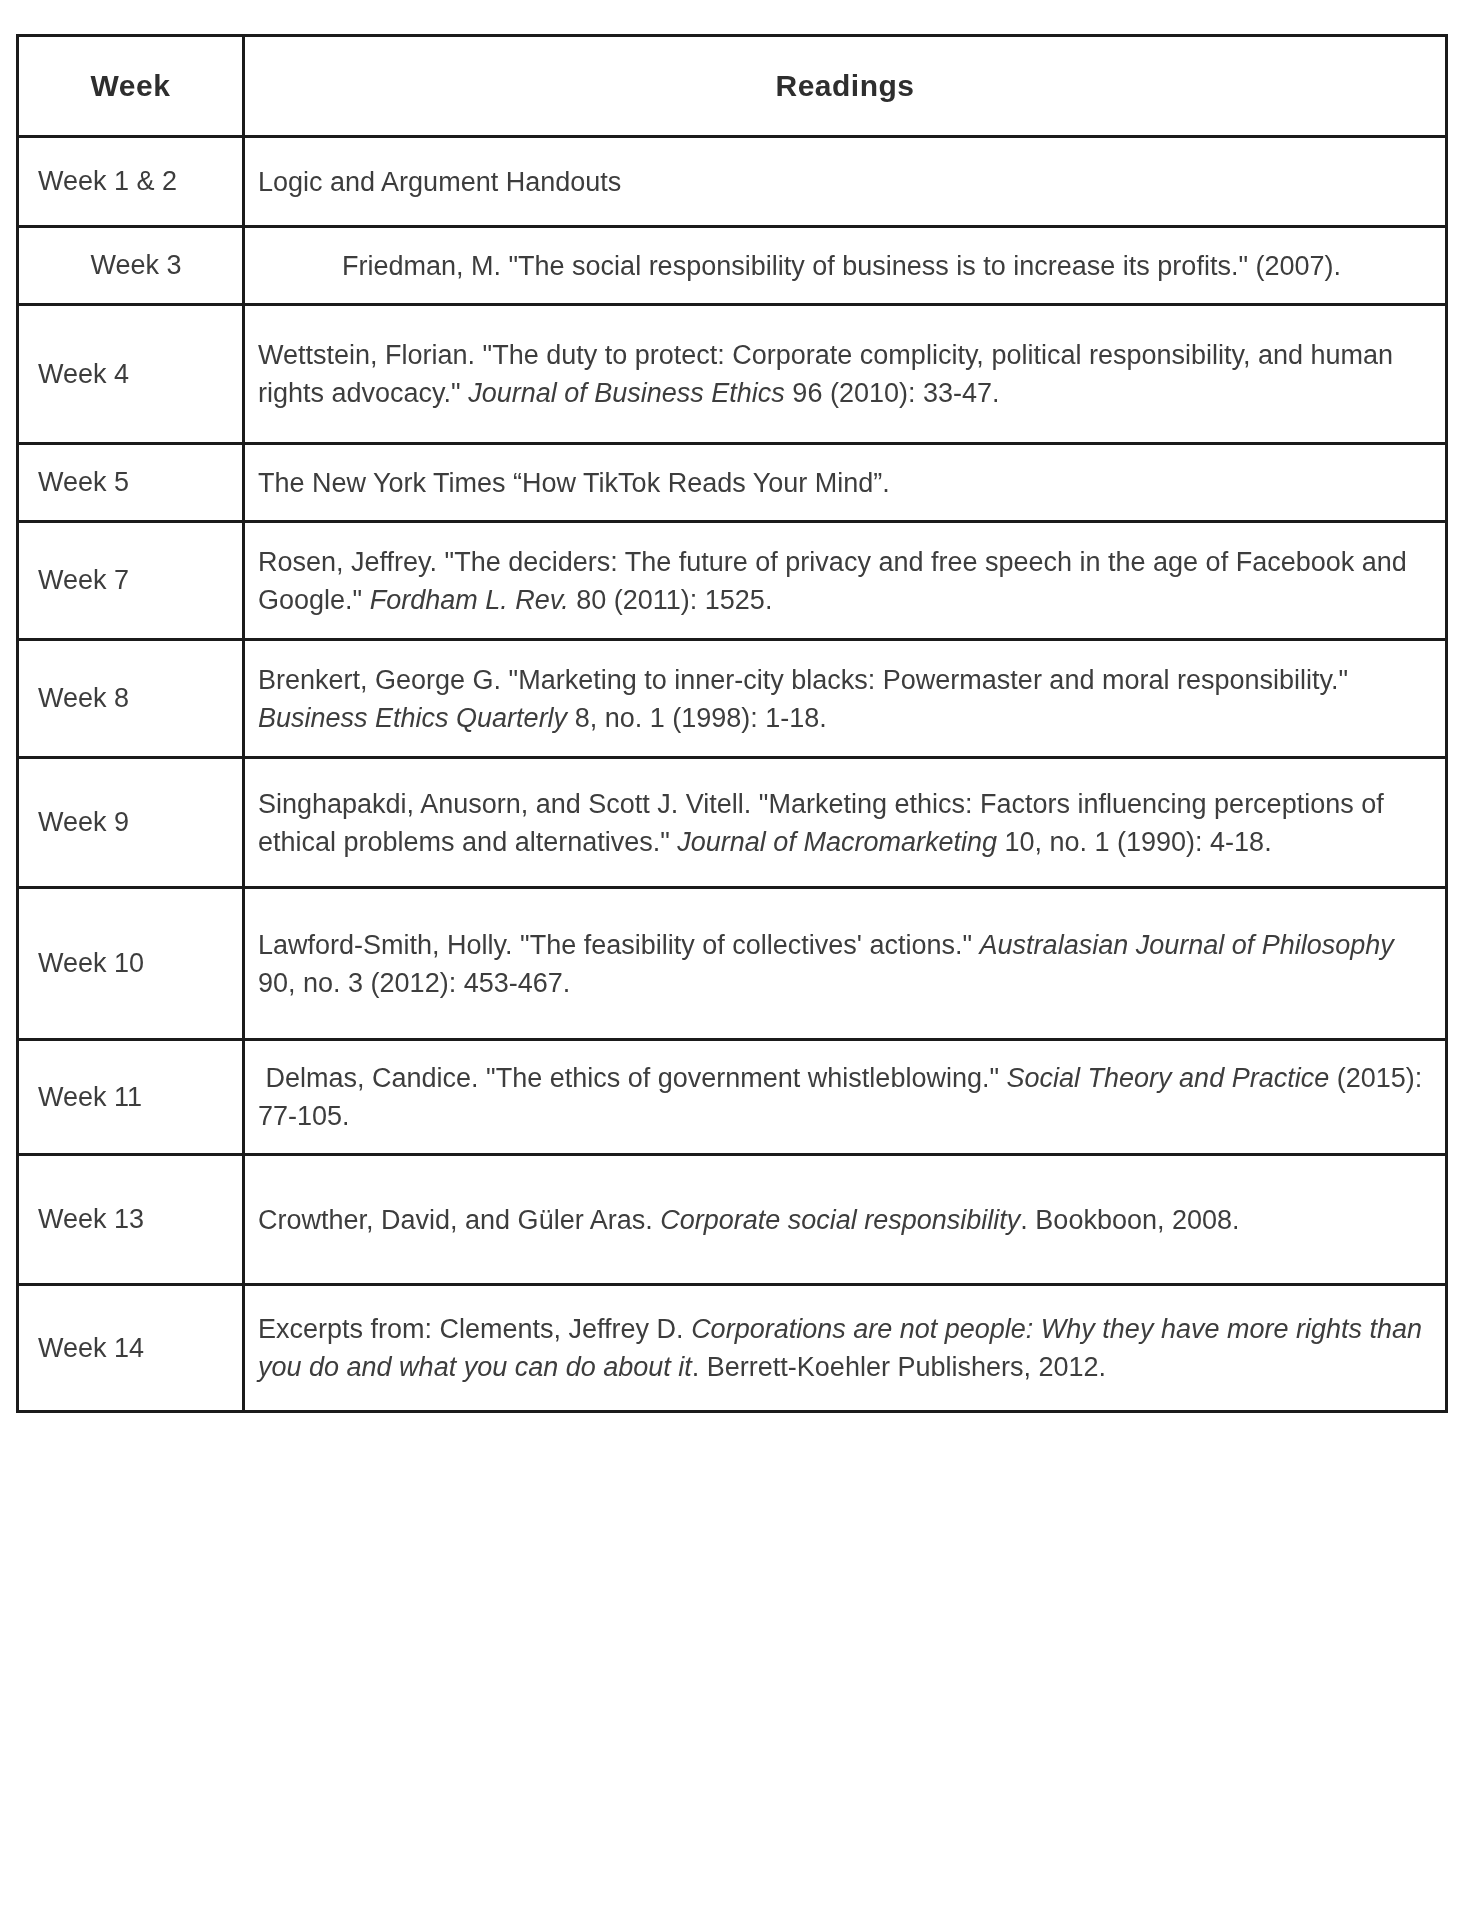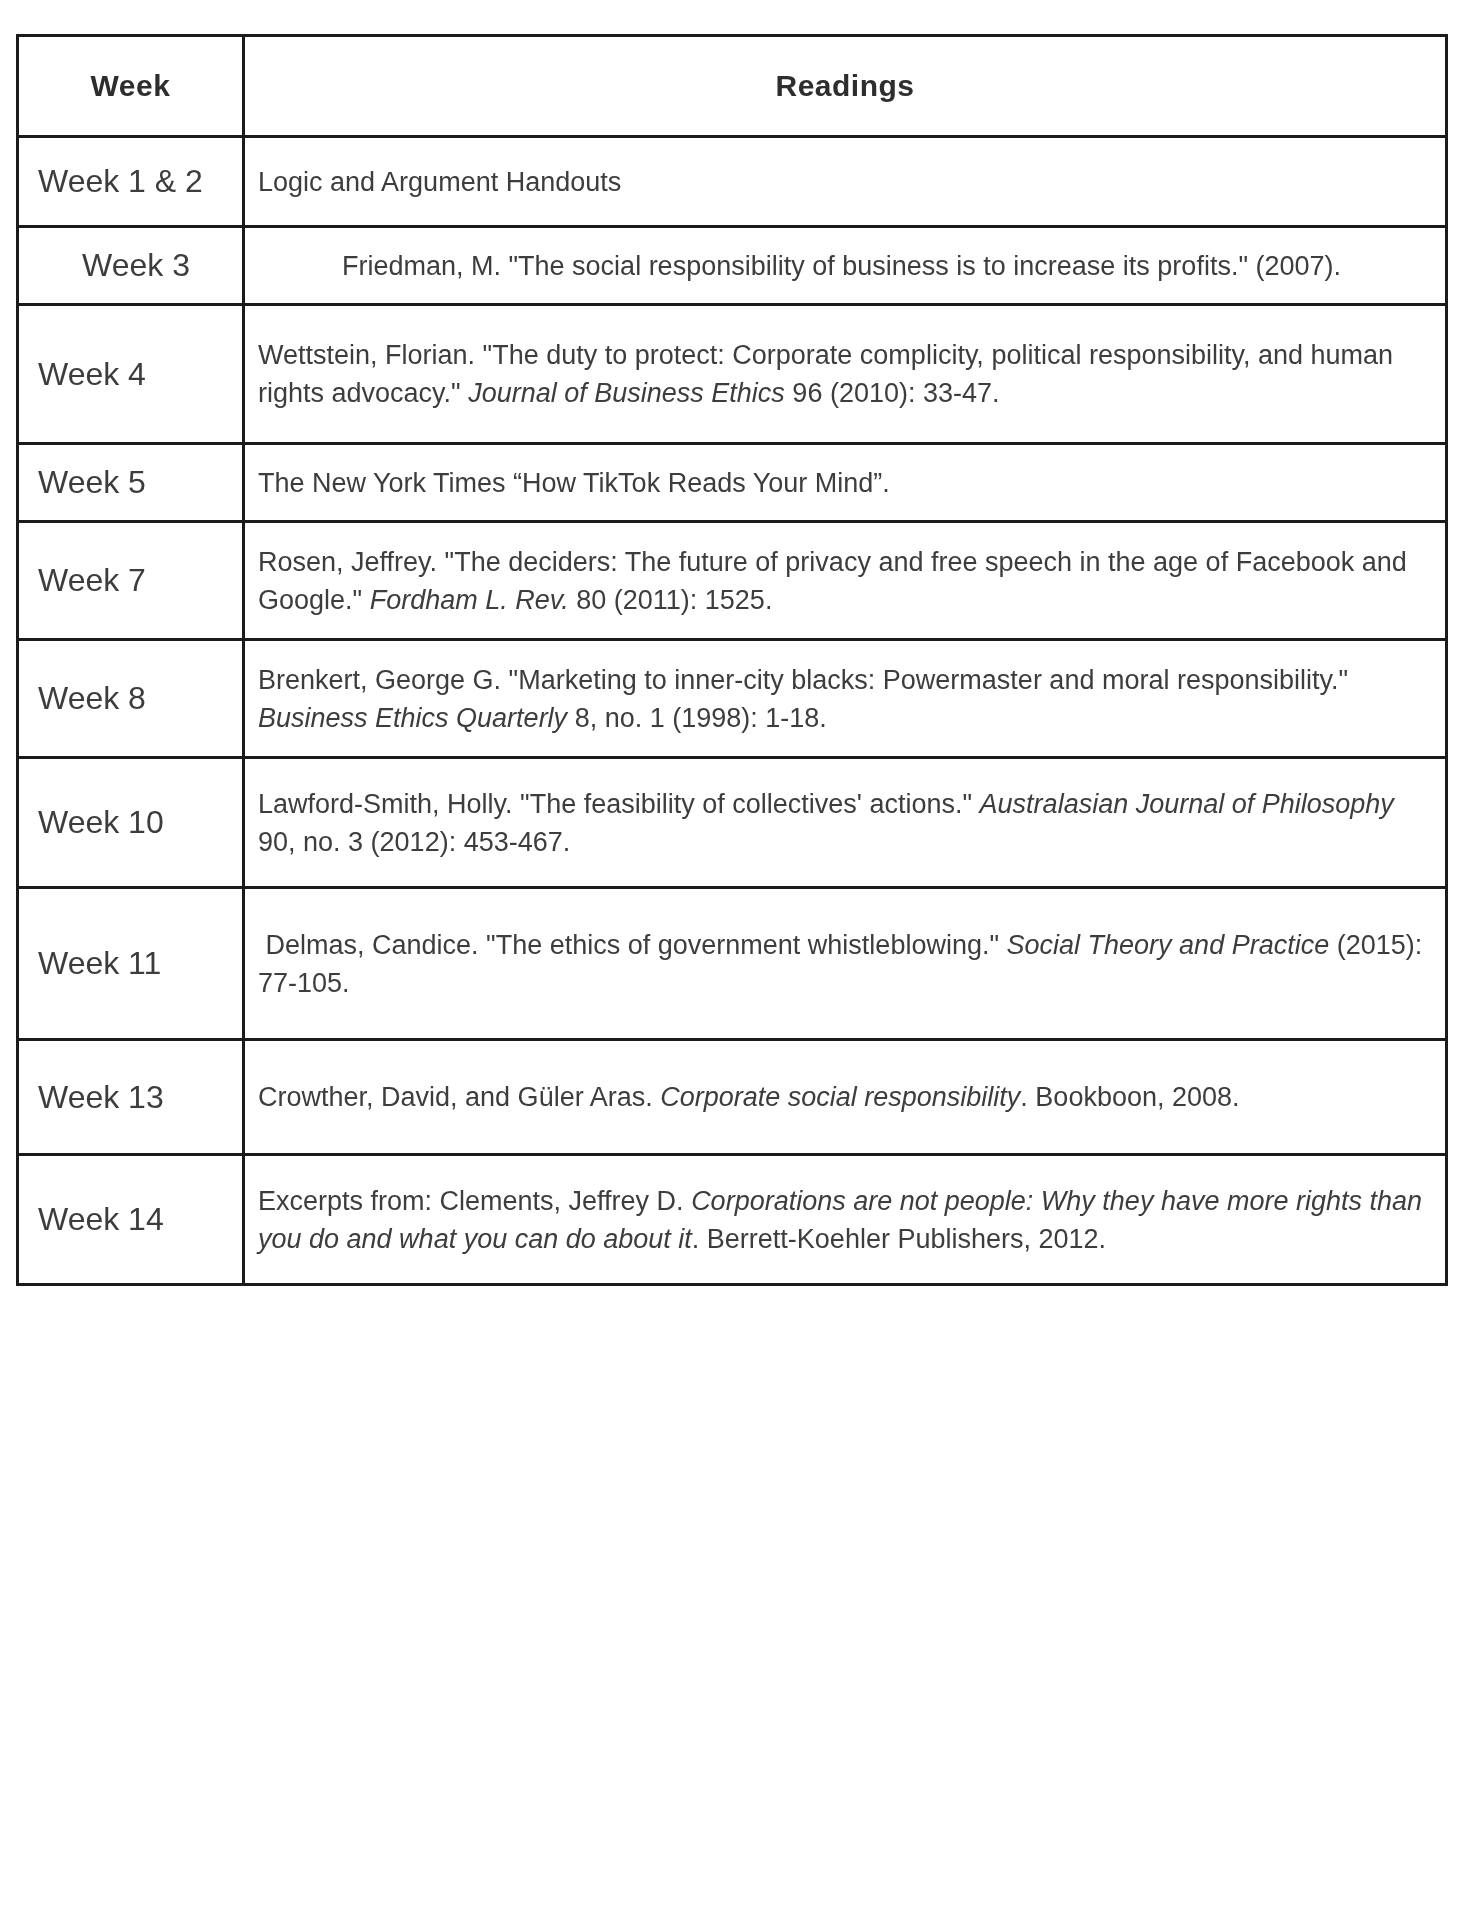--- a/index.html
+++ b/index.html
@@ -33,21 +33,21 @@
   }
   table.syllabus thead th {
     height: 101px;
     font-size: 30px;
     font-weight: 700;
     text-align: center;
     color: #2e2e2e;
     letter-spacing: 0.5px;
   }
   td.cell-week {
-    font-size: 32px;
+    font-size: 27px;
     padding-left: 19px;
     padding-right: 8px;
     white-space: nowrap;
   }
   td.cell-readings {
     font-size: 27px;
     line-height: 38px;
     padding: 14px 20px 14px 13px;
     white-space: pre-wrap;
   }
@@ -104,20 +104,24 @@
         </tr>
         <tr>
           <td class="cell-week">Week 7</td>
           <td class="cell-readings"><span>Rosen, Jeffrey. "The deciders: The future of privacy and free speech in the age of Facebook and Google." </span><em>Fordham L. Rev.</em><span> 80 (2011): 1525.</span></td>
         </tr>
         <tr>
           <td class="cell-week">Week 8</td>
           <td class="cell-readings"><span>Brenkert, George G. "Marketing to inner-city blacks: Powermaster and moral responsibility." </span><em>Business Ethics Quarterly</em><span> 8, no. 1 (1998): 1-18.</span></td>
         </tr>
         <tr>
+          <td class="cell-week">Week 9</td>
+          <td class="cell-readings"><span>Singhapakdi, Anusorn, and Scott J. Vitell. "Marketing ethics: Factors influencing perceptions of ethical problems and alternatives." </span><em>Journal of Macromarketing</em><span> 10, no. 1 (1990): 4-18.</span></td>
+        </tr>
+        <tr>
           <td class="cell-week">Week 10</td>
           <td class="cell-readings"><span>Lawford-Smith, Holly. "The feasibility of collectives' actions." </span><em>Australasian Journal of Philosophy</em><span> 90, no. 3 (2012): 453-467.</span></td>
         </tr>
         <tr>
           <td class="cell-week">Week 11</td>
           <td class="cell-readings"><span> Delmas, Candice. "The ethics of government whistleblowing." </span><em>Social Theory and Practice</em><span> (2015): 77-105.</span></td>
         </tr>
         <tr>
           <td class="cell-week">Week 13</td>
           <td class="cell-readings"><span>Crowther, David, and Güler Aras. </span><em>Corporate social responsibility</em><span>. Bookboon, 2008.</span></td>

